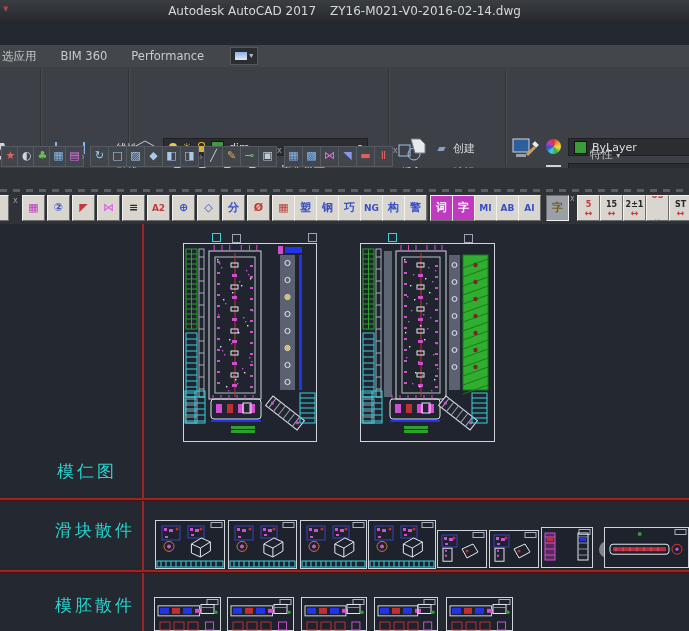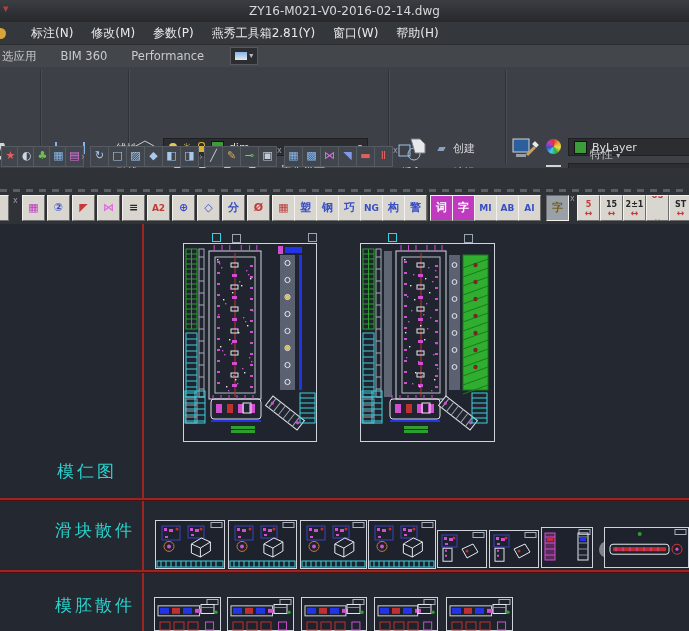--- a/index.html
+++ b/index.html
@@ -69,33 +69,25 @@
   .cursor-arrow{position:absolute;width:0;height:0;border-left:6px solid rgba(215,215,220,0.8);border-bottom:9px solid transparent;border-top:2px solid transparent;}
 </style>
 </head>
 <body>
 
 <div id="app">
 
   <div class="abs titlebar">
     <span class="app-badge">▾</span>
     <div class="title-center">
+      <span>Autodesk AutoCAD 2017</span>
       <span>ZY16-M021-V0-2016-02-14.dwg</span>
     </div>
   </div>
 
-  <div class="abs menubar">
-    <span class="menu-accent"></span>
-    <span class="menu-item">标注(N)</span>
-    <span class="menu-item">修改(M)</span>
-    <span class="menu-item">参数(P)</span>
-    <span class="menu-item">燕秀工具箱2.81(Y)</span>
-    <span class="menu-item">窗口(W)</span>
-    <span class="menu-item">帮助(H)</span>
-  </div>
 
   <div class="abs tabrow">
     <span class="tab" style="padding-left:2px;">选应用</span>
     <span class="tab">BIM 360</span>
     <span class="tab">Performance</span>
     <span class="tab-iconbtn">
       <span class="pic"></span>
       <span class="caret">▾</span>
     </span>
   </div>

